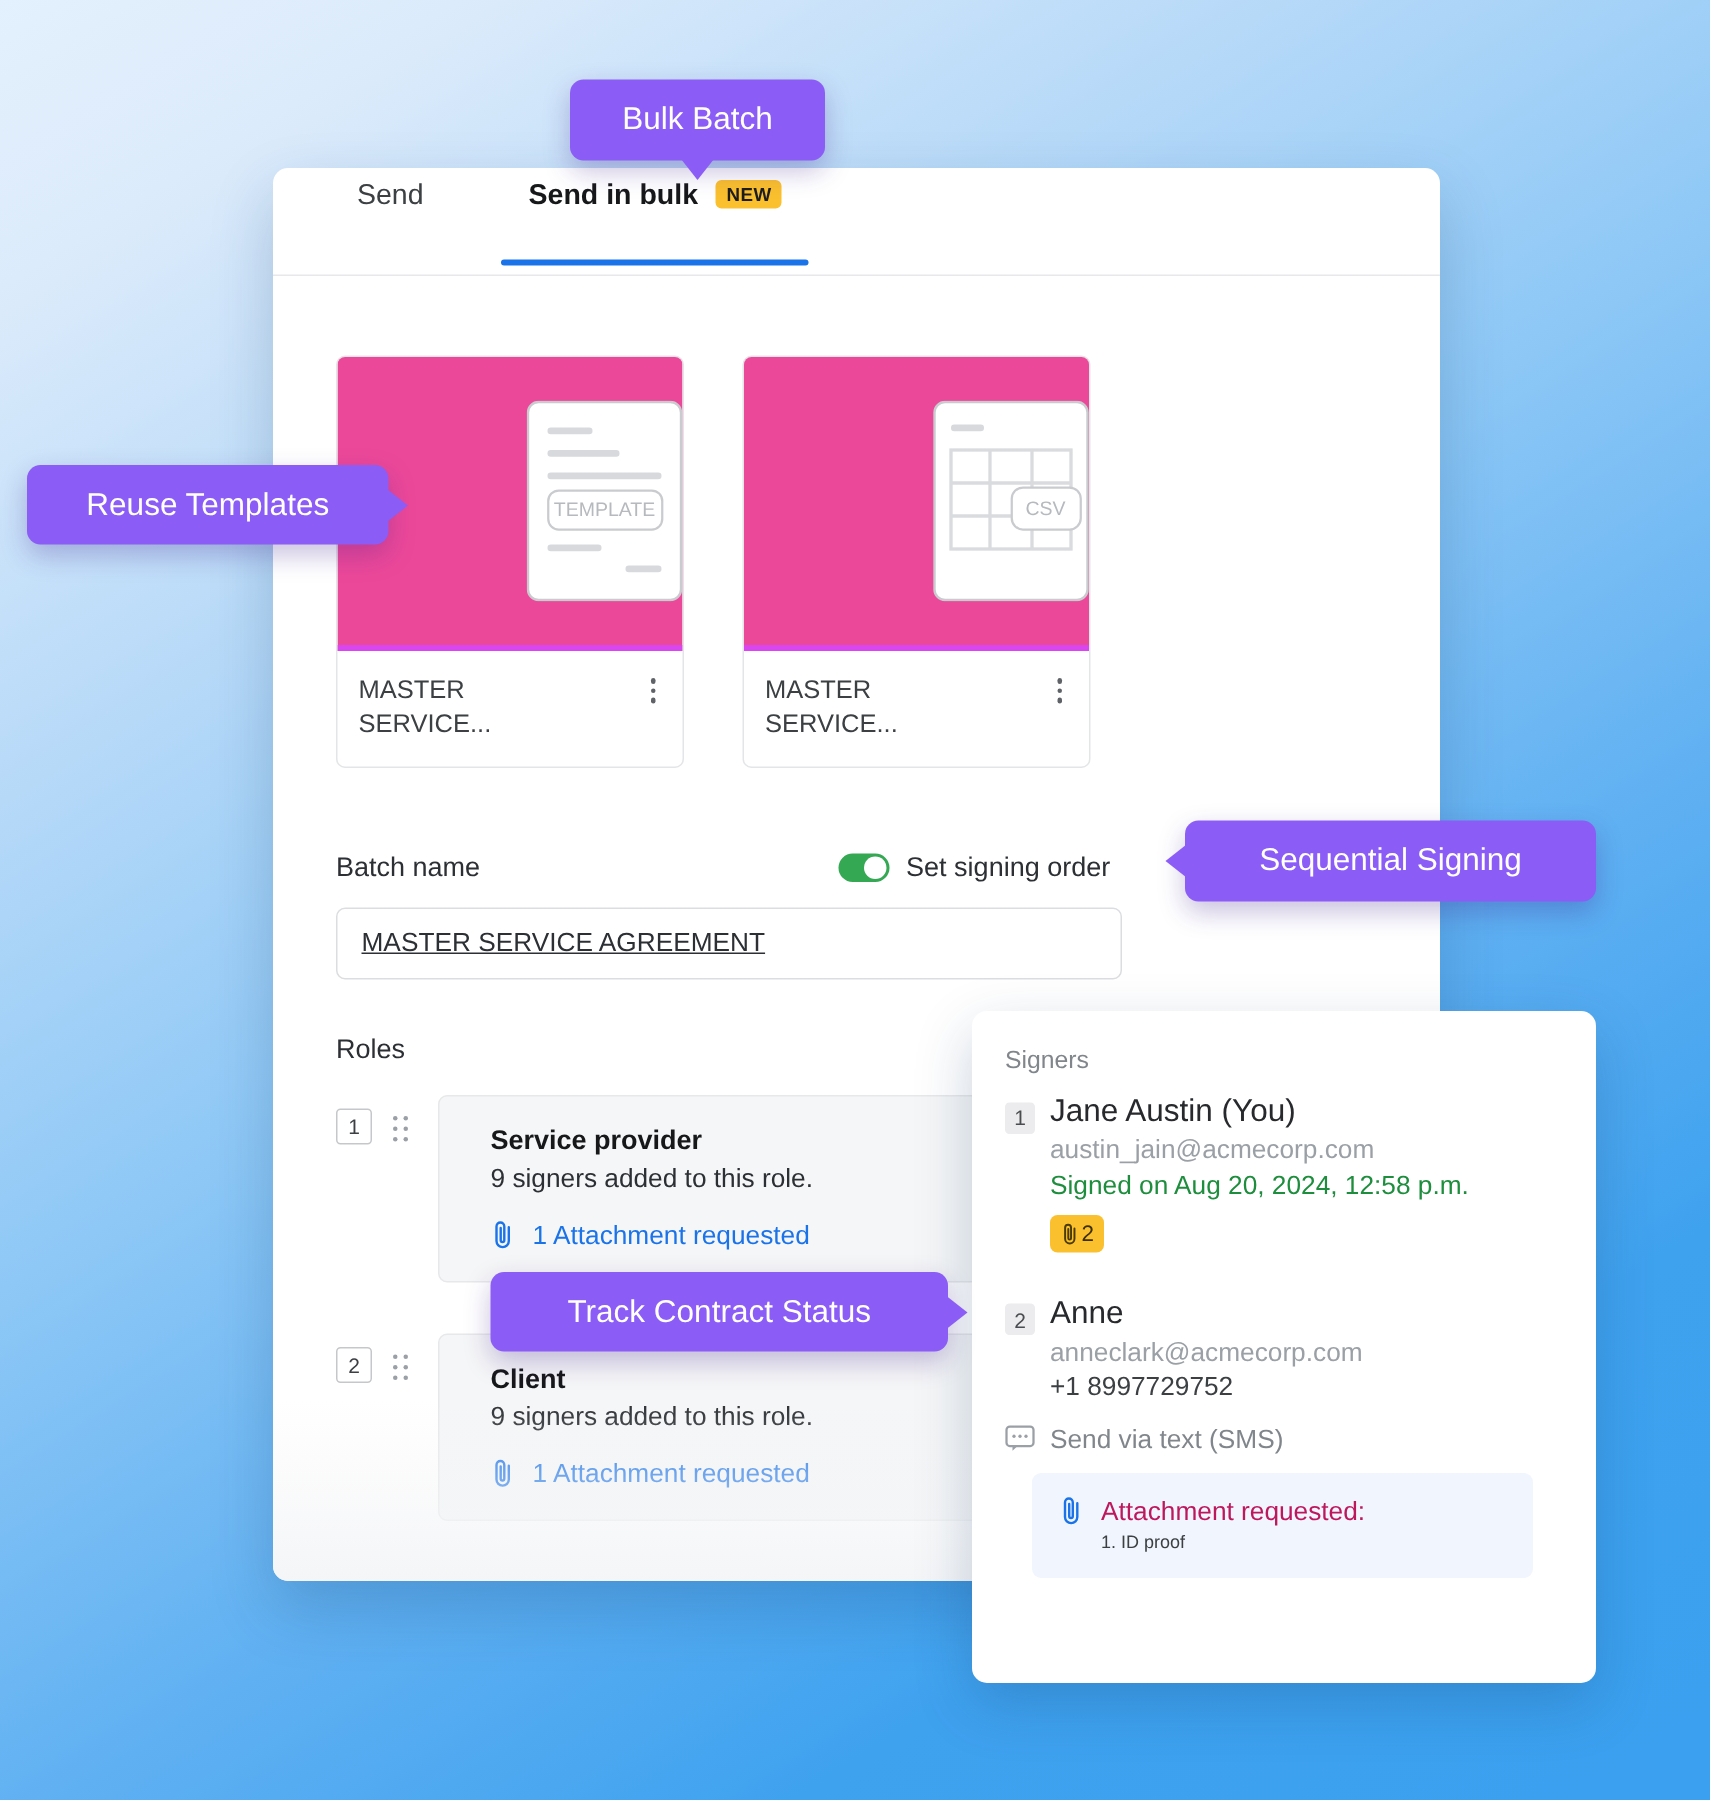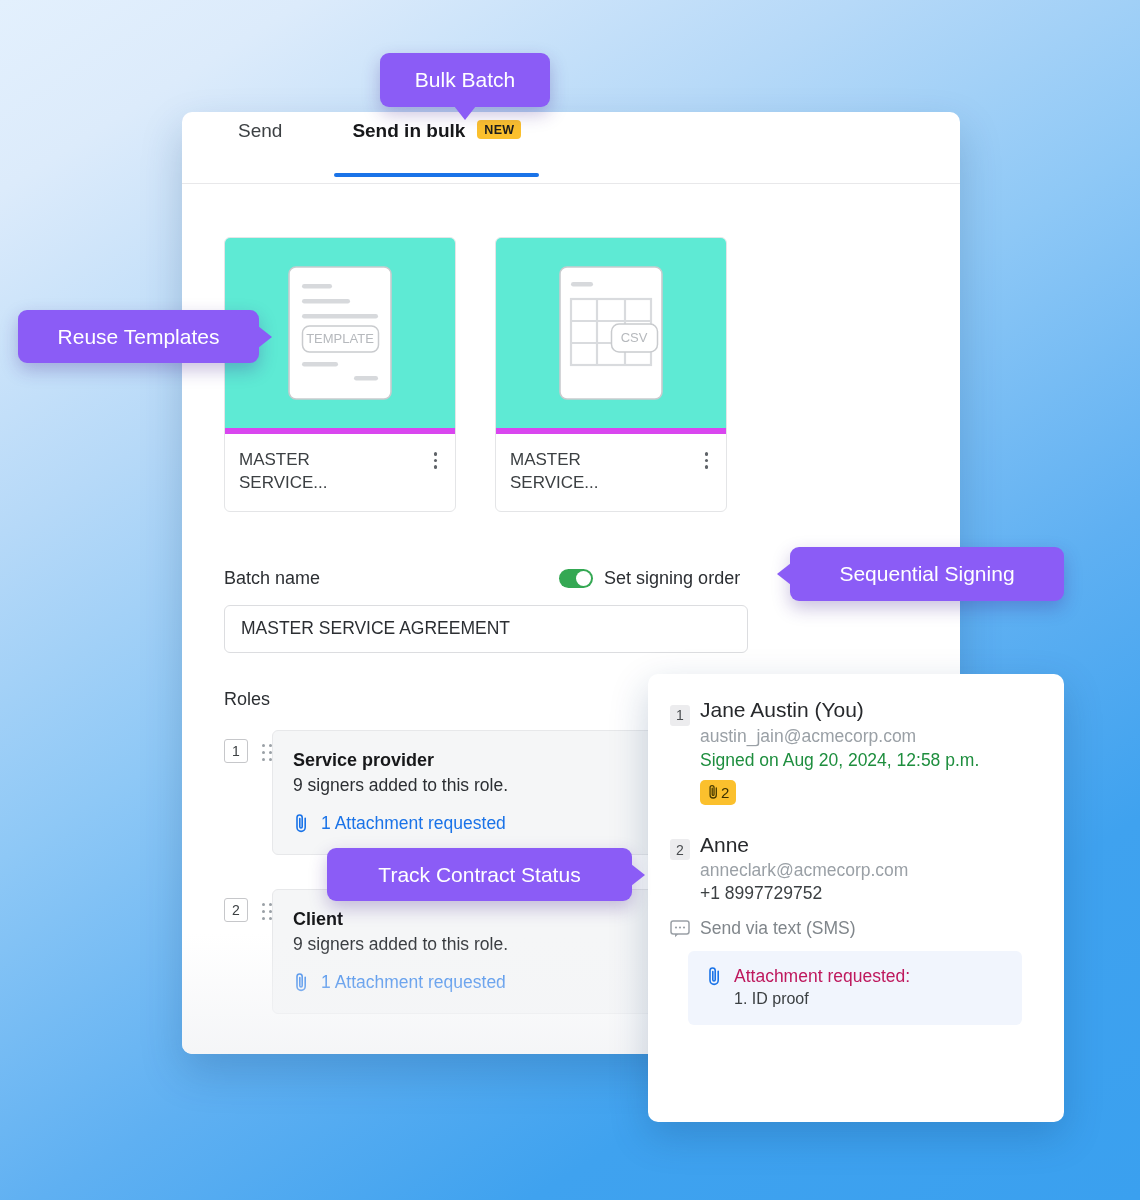--- a/index.html
+++ b/index.html
@@ -90,25 +90,25 @@
   .tpl-card {
     width: 232px;
     border: 1px solid #e4e5e7;
     border-radius: 6px;
     background: #fff;
     overflow: hidden;
     cursor: pointer;
   }
   .tpl-thumb {
     height: 196px;
-    background: #5eead4;
-    border-bottom: 6px solid #d946ef;
-    display: flex;
-    align-items: center;
-    justify-content: center;
+    background: #ec4899;
+    border-bottom: 4px solid #d946ef;
+    display: flex;
+    align-items: center;
+    justify-content: flex-end;
   }
   .tpl-foot {
     display: flex;
     align-items: flex-start;
     justify-content: space-between;
     padding: 14px 12px 16px 14px;
     min-height: 62px;
     gap: 20px;
   }
   .tpl-name {
@@ -155,20 +155,21 @@
     height: 48px;
     border: 1px solid #dcdde0;
     border-radius: 6px;
     display: flex;
     align-items: center;
     padding: 0 16px;
     font-size: 17.5px;
     color: #2c2f33;
     background: #fff;
     cursor: text;
+    text-decoration: underline;
   }
 
   
   .roles-title { margin-top: 36px; font-size: 18px; color: #2c2f33; }
   .role-line { display: flex; align-items: flex-start; margin-top: 20px; }
   .role-num {
     width: 24px; height: 24px;
     border: 1px solid #c6c7ca;
     border-radius: 3px;
     font-size: 14px;
@@ -179,25 +180,26 @@
   }
   .drag-handle {
     display: grid;
     grid-template-columns: 3px 3px;
     grid-gap: 4px;
     margin: 14px 0 0 14px;
     cursor: grab;
   }
   .drag-handle i { width: 3px; height: 3px; border-radius: 50%; background: #9aa0a6; display: block; }
   .role-card {
+    margin-left: 20px;
     width: 428px;
     background: #f5f6f7;
     border: 1px solid #e7e8ea;
     border-radius: 6px;
-    padding: 19px 20px 20px;
+    padding: 19px 34px 20px;
     cursor: pointer;
   }
   .role-name { font-size: 18px; font-weight: bold; color: #17181a; }
   .role-sub { font-size: 17.5px; color: #2c2f33; margin-top: 4px; }
   .attach-line {
     display: flex; align-items: center; gap: 11px;
     margin-top: 17px;
     color: #1a73e8;
     font-size: 17.5px;
   }
@@ -255,21 +257,21 @@
     margin: 12px 0 0 18px;
     background: #f1f5fd;
     border-radius: 6px;
     padding: 15px 18px 17px;
     width: 334px;
   }
   .attach-box-head {
     display: flex; align-items: center; gap: 11px;
     font-size: 17.5px; color: #be185d;
   }
-  .attach-box-item { font-size: 16px; color: #3c4043; margin: 3px 0 0 28px; }
+  .attach-box-item { font-size: 12px; color: #3c4043; margin: 3px 0 0 28px; }
 
   
   .callout {
     position: absolute;
     background: #8b5cf6;
     color: #fff;
     border-radius: 9px;
     font-size: 21px;
     display: flex;
     align-items: center;
@@ -439,20 +441,21 @@
           </svg>
           <span>1 Attachment requested</span>
         </div>
       </div>
     </div>
   </div>
 
 </div>
 
 <div class="signers-panel">
+  <div class="signers-title">Signers</div>
 
   <div class="signer">
     <div class="signer-head">
       <div class="idx">1</div>
       <div class="signer-name">Jane Austin (You)</div>
     </div>
     <div class="signer-meta">
       <div class="signer-email">austin_jain@acmecorp.com</div>
       <div class="signer-status">Signed on Aug 20, 2024, 12:58 p.m.</div>
       <div class="clip-badge">

